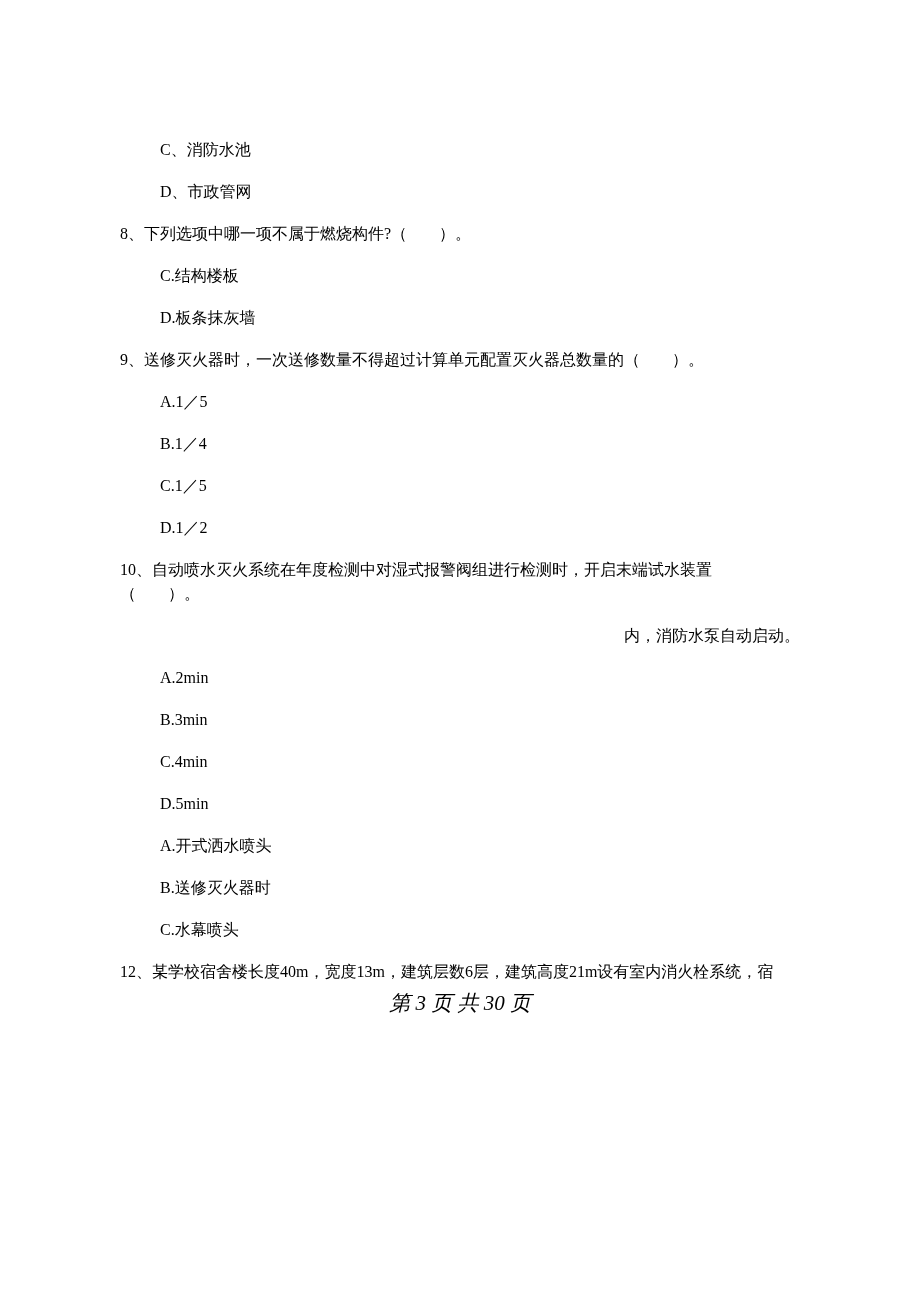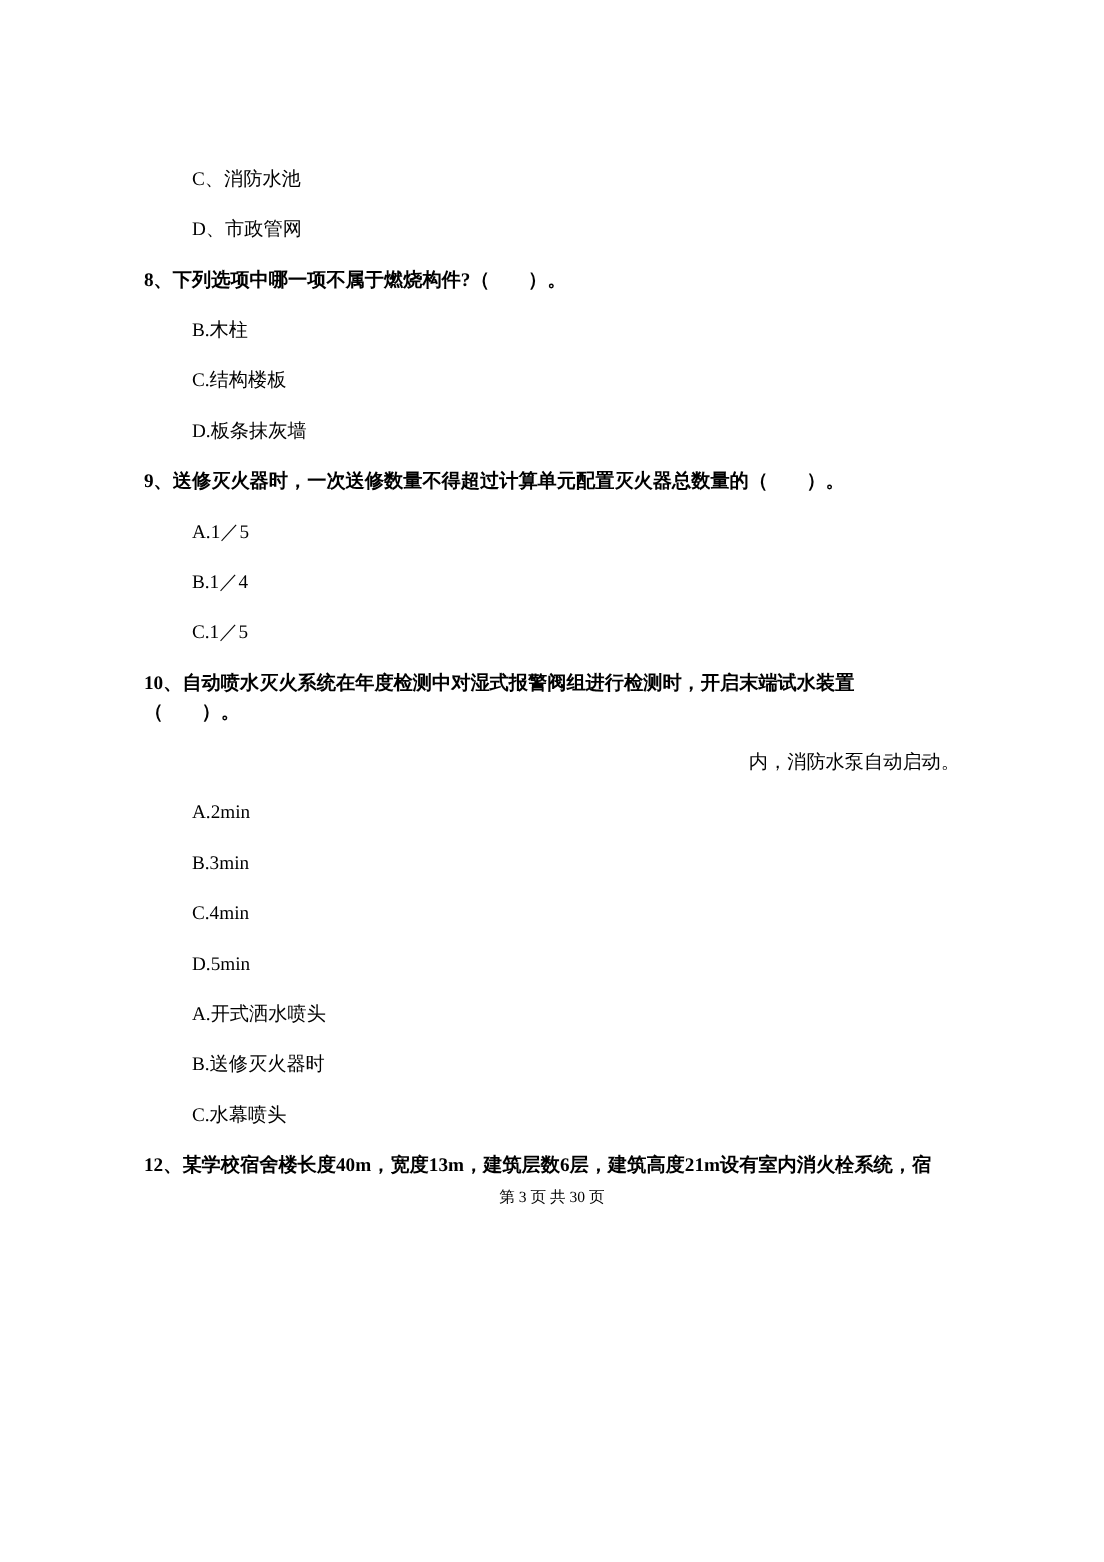--- a/index.html
+++ b/index.html
@@ -20,51 +20,51 @@
     margin-top: 44px;
   }
   .option {
     padding-left: 40px;
     margin-top: 18px;
     margin-bottom: 18px;
   }
   .question {
     margin-top: 18px;
     margin-bottom: 18px;
-    font-weight: bold;
   }
   .question-indented {
     padding-left: 40px;
     margin-top: 18px;
     margin-bottom: 18px;
     text-align: right;
   }
   .footer {
     text-align: center;
     margin-top: 4px;
-    font-size: 13px;
+    font-size: 21px;
+    font-style: italic;
   }
 </style>
 </head>
 <body>
 
 <div class="page">
 
   <div class="option">C、消防水池</div>
   <div class="option">D、市政管网</div>
 
   <div class="question">8、下列选项中哪一项不属于燃烧构件?（　　）。</div>
-  <div class="option">B.木柱</div>
   <div class="option">C.结构楼板</div>
   <div class="option">D.板条抹灰墙</div>
 
   <div class="question">9、送修灭火器时，一次送修数量不得超过计算单元配置灭火器总数量的（　　）。</div>
   <div class="option">A.1／5</div>
   <div class="option">B.1／4</div>
   <div class="option">C.1／5</div>
+  <div class="option">D.1／2</div>
 
   <div class="question">
     <div>10、自动喷水灭火系统在年度检测中对湿式报警阀组进行检测时，开启末端试水装置</div>
     <div>（　　）。</div>
   </div>
   <div class="question-indented">内，消防水泵自动启动。</div>
   <div class="option">A.2min</div>
   <div class="option">B.3min</div>
   <div class="option">C.4min</div>
   <div class="option">D.5min</div>

